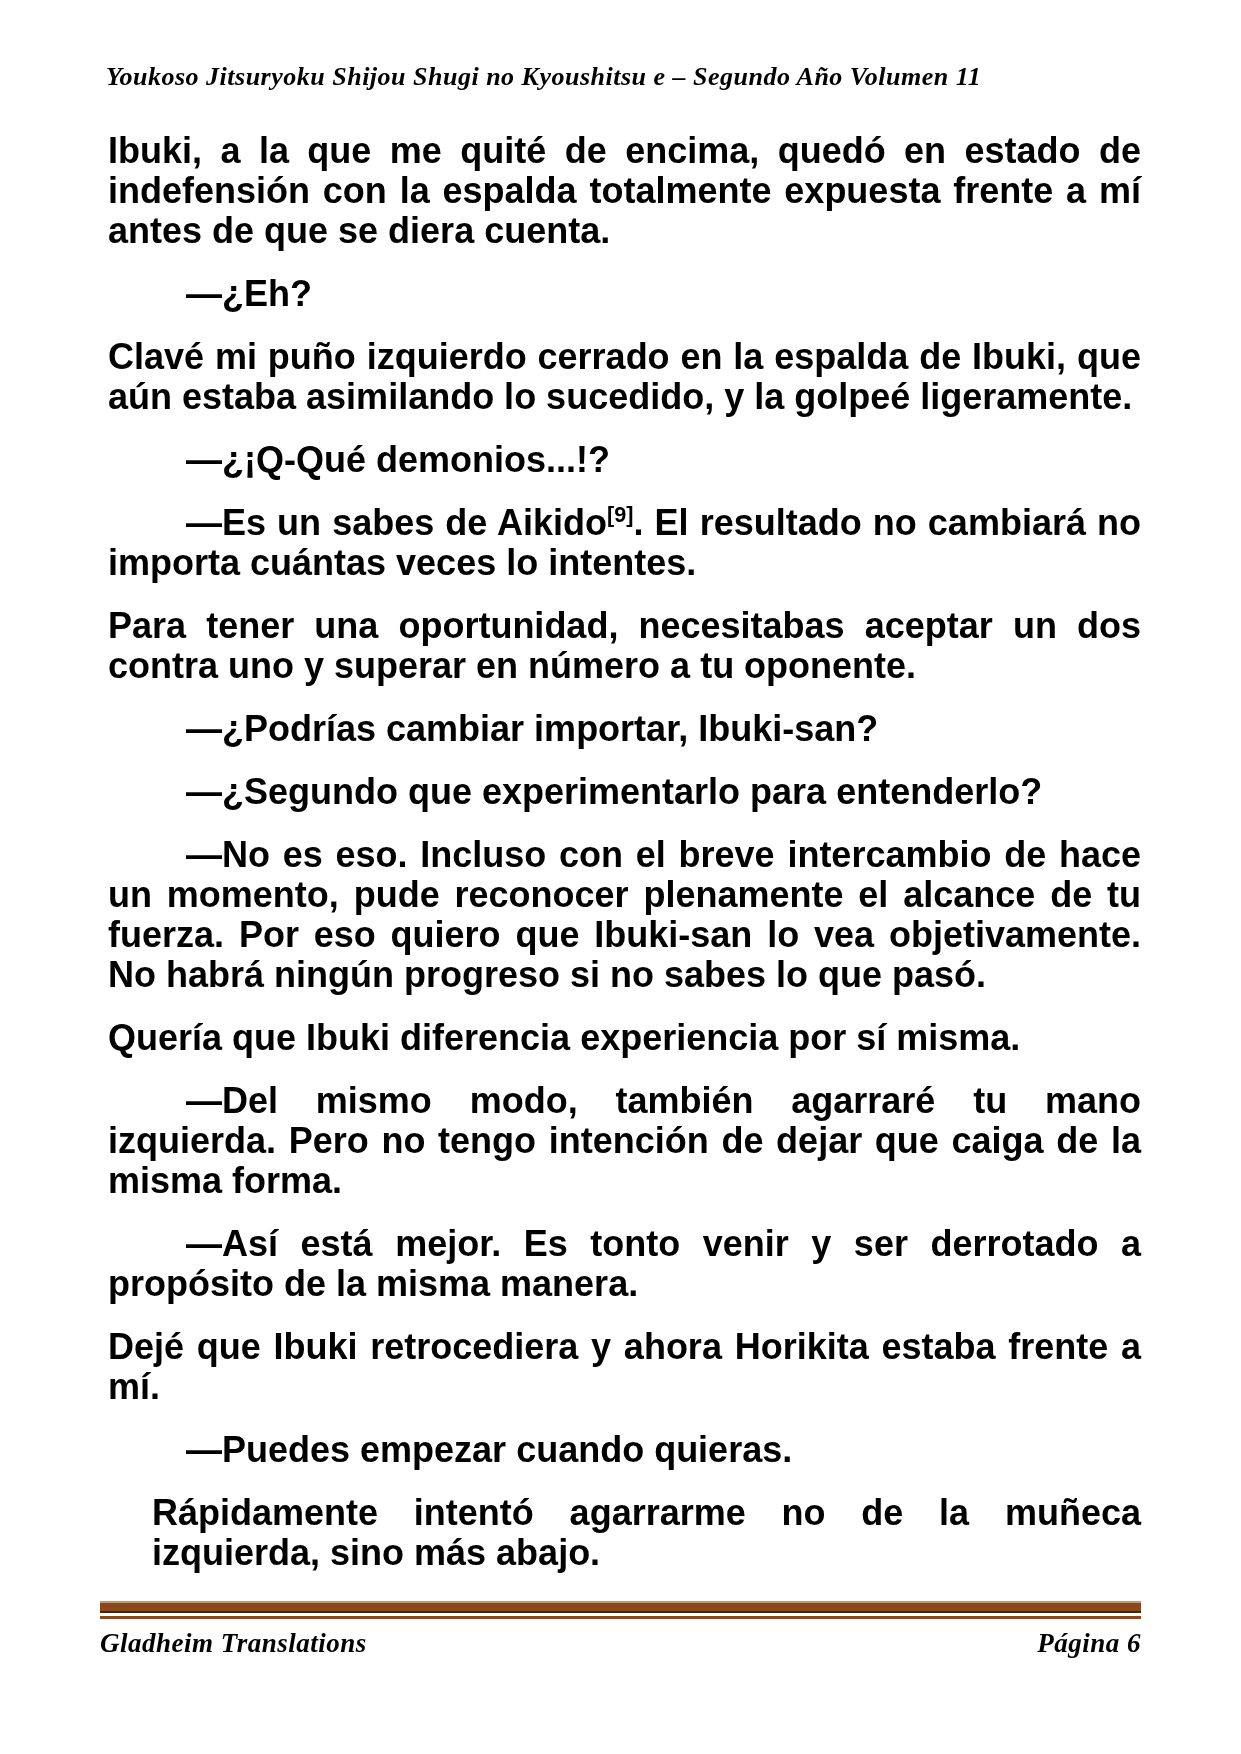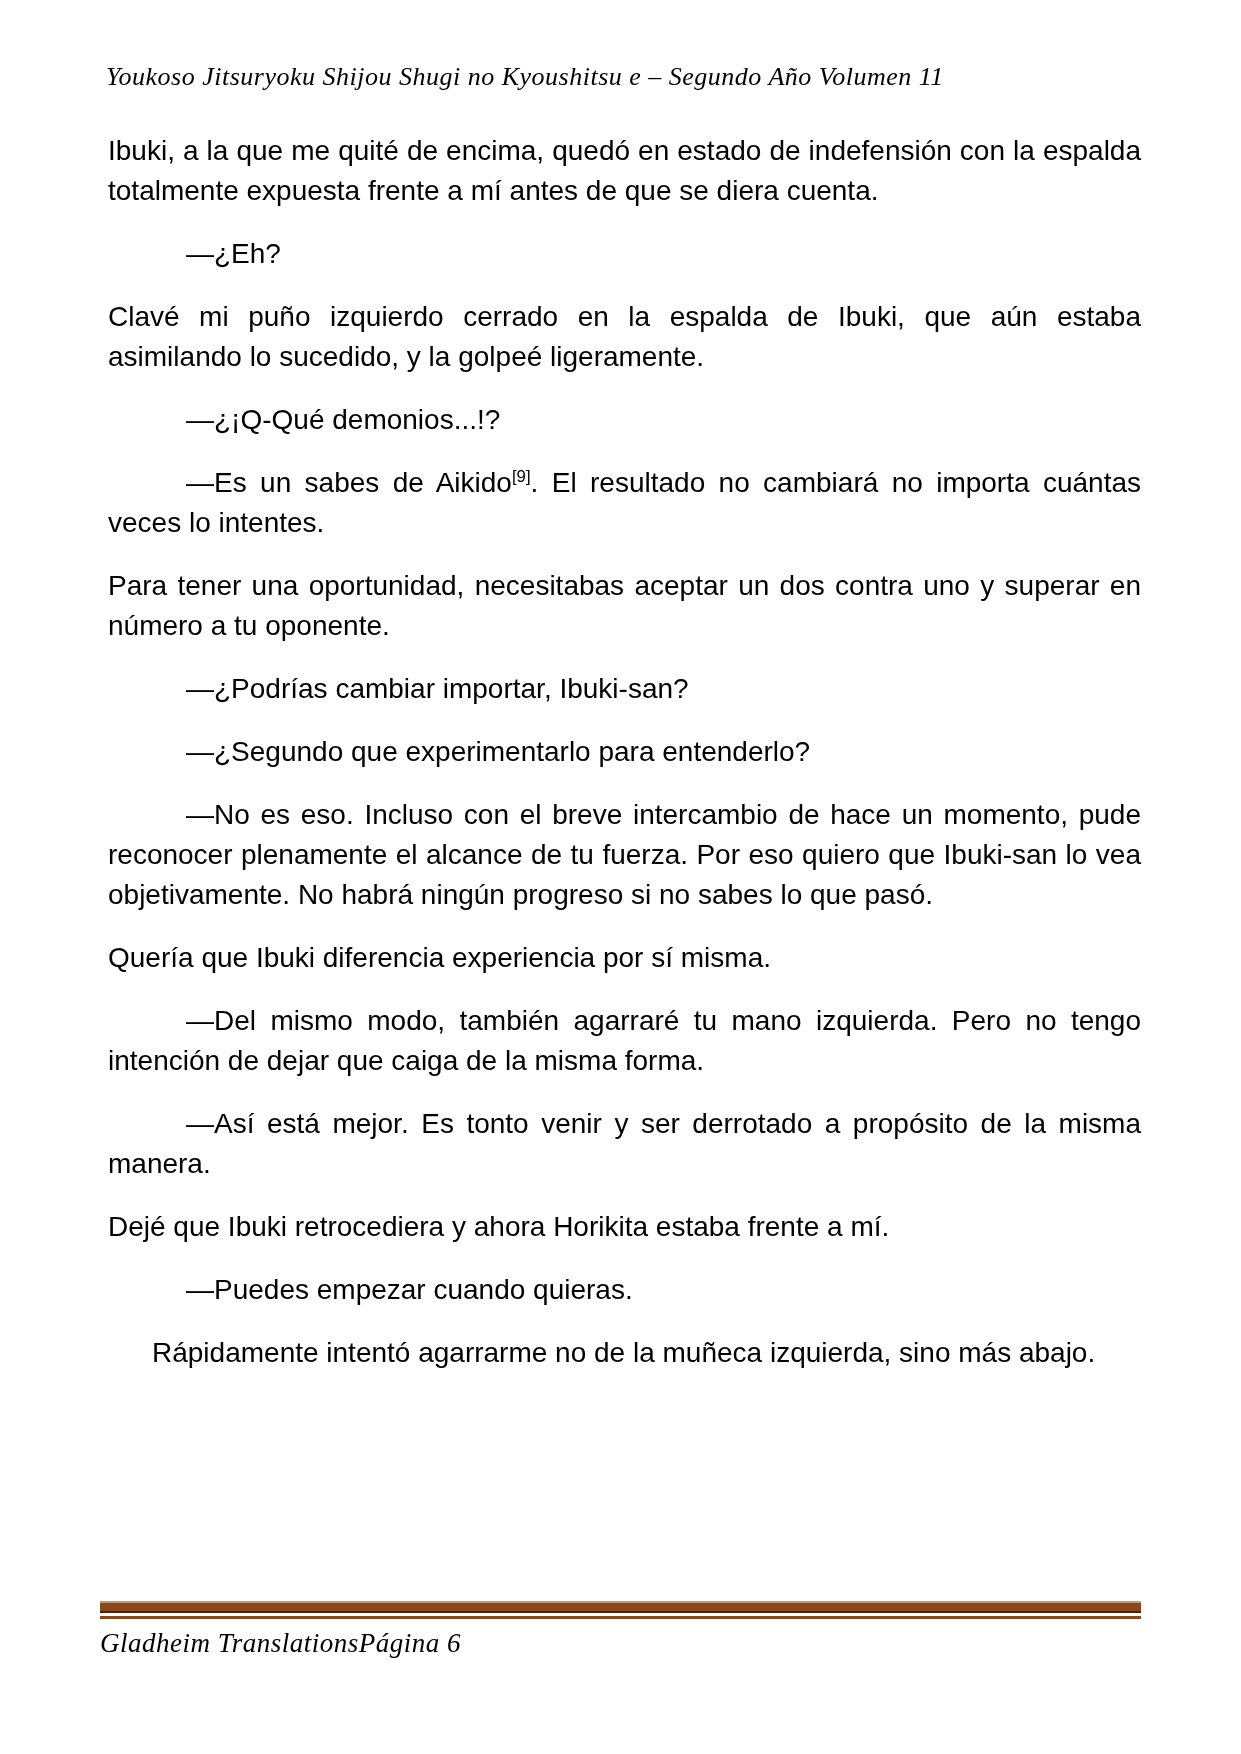--- a/index.html
+++ b/index.html
@@ -14,20 +14,21 @@
 
   .page {
     position: relative;
     width: 1241px;
     height: 1754px;
     margin: 0 auto;
     background: var(--page-bg);
     color: var(--text-color);
     font-family: "Liberation Sans", "DejaVu Sans", sans-serif;
     overflow: hidden;
+    font-weight: bold;
   }
 
   
   .header {
     position: absolute;
     top: 62px;
     left: 106px;
     right: 100px;
     font-family: "Liberation Serif", "DejaVu Serif", serif;
     font-style: italic;
@@ -38,21 +39,21 @@
 
   
   .content {
     position: absolute;
     top: 131px;
     left: 108px;
     width: 1033px;
   }
   p.para {
     margin: 0 0 23px 0;
-    font-size: 28px;
+    font-size: 36px;
     line-height: 40px;
     text-align: justify;
     text-align-last: left;
   }
   p.para.dialogue { text-indent: 78px; }
   p.para:last-child { margin-bottom: 0; margin-left: 44px; }
   sup.footnote-ref {
     font-size: 0.60em;
     line-height: 0;
     vertical-align: super;
@@ -66,21 +67,21 @@
     top: 1601px;
   }
   .rule-light { height: 2px; background: var(--rule-light); }
   .rule-main  { height: 8px; background: var(--rule-main); }
   .rule-dark  { height: 2px; background: var(--rule-dark); }
   .rule-gap   { height: 3px; background: var(--page-bg); }
   .rule-thin  { height: 3px; background: var(--rule-main); }
 
   .footer-row {
     display: flex;
-    justify-content: flex-start;
+    justify-content: space-between;
     align-items: baseline;
     margin-top: 9px;
     font-family: "Liberation Serif", "DejaVu Serif", serif;
     font-style: italic;
     font-size: 27px;
     letter-spacing: 0.5px;
   }
 </style>
 </head>
 <body>

